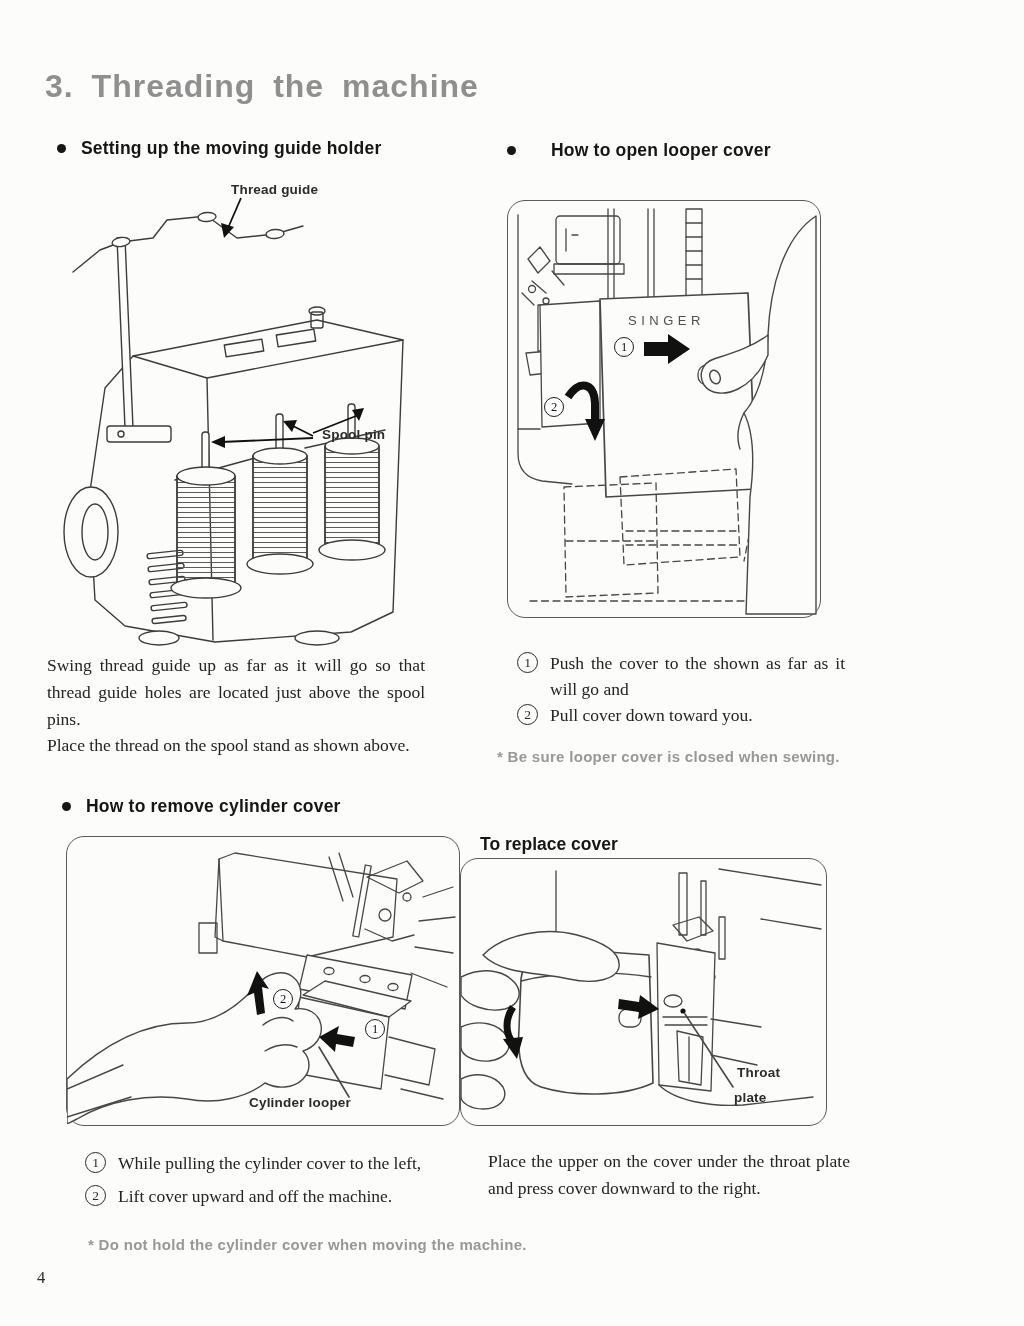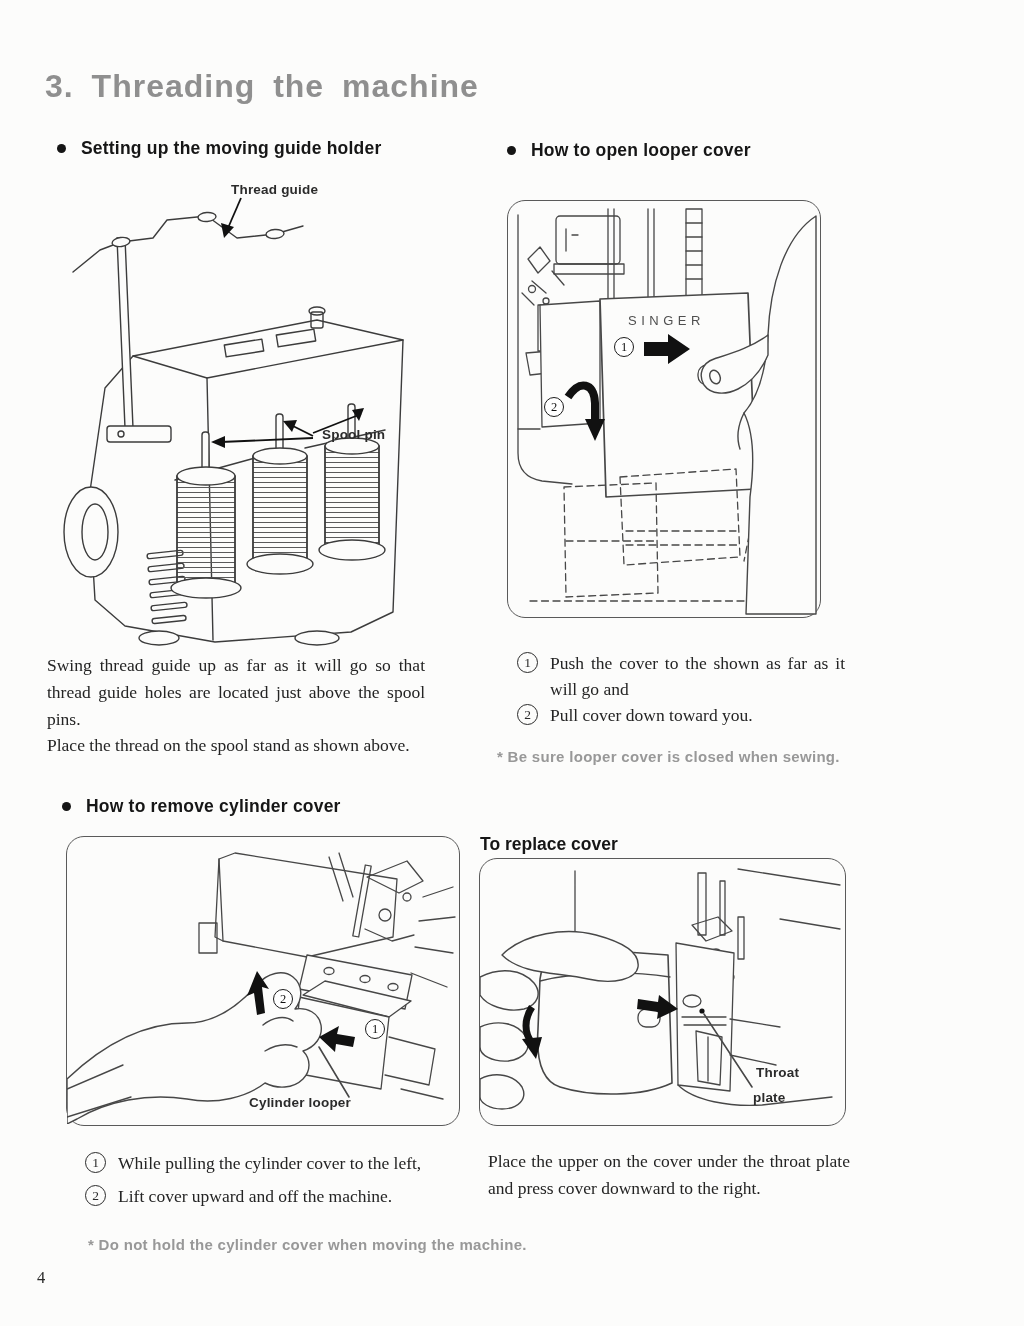--- a/index.html
+++ b/index.html
@@ -63,21 +63,21 @@
 
 <div id="page">
 
   <div class="abs page-title" style="left:45px; top:68px;">3. Threading the machine</div>
 
   <div class="abs sec-head" style="left:57px; top:138px;">
     <span class="bullet"></span>
     <span>Setting up the moving guide holder</span>
   </div>
 
-  <div class="abs sec-head" style="left:507px; top:140px;">
+  <div class="abs sec-head" style="left:507px; top:140px;gap:20px;">
     <span class="bullet"></span>
     <span>How to open looper cover</span>
   </div>
 
   <div class="abs" style="left:55px; top:180px; width:430px; height:470px;">
     <svg width="430" height="470" viewBox="0 0 430 470">
       <defs>
         <pattern id="hatch" width="6" height="5" patternUnits="userSpaceOnUse">
           <path d="M0,2.5 H6" stroke="#5a5a5a" stroke-width="1"></path>
         </pattern>
@@ -278,21 +278,21 @@
         <polygon points="190,178 187,156 180,159 190,134 202,152 195,150 198,176" fill="#111"></polygon>
       </g>
     </svg>
     <div class="abs figbadge" style="left:206px; top:152px;">2</div>
     <div class="abs figbadge" style="left:298px; top:182px;">1</div>
     <div class="abs fig-label" style="left:182px; top:258px;">Cylinder looper</div>
   </div>
 
   <div class="abs sub-head" style="left:480px; top:834px;">To replace cover</div>
 
-  <div class="abs fig-frame" style="left:479px; top:858px; width:367px; height:268px;">
+  <div class="abs fig-frame" style="left:460px; top:858px; width:367px; height:268px;">
     <svg width="364" height="267" viewBox="0 0 364 267">
       <g fill="none" stroke="#474747" stroke-width="1.3" stroke-linejoin="round" stroke-linecap="round">
 
         <path d="M 95,12 V 85 M 258,10 L 360,26 M 300,60 L 360,70"></path>
 
         <g>
           <rect x="218" y="14" width="8" height="62"></rect>
           <rect x="240" y="22" width="5" height="54"></rect>
           <path d="M 212,66 L 238,58 L 252,72 L 226,82 Z"></path>
           <circle cx="236" cy="96" r="6"></circle>

